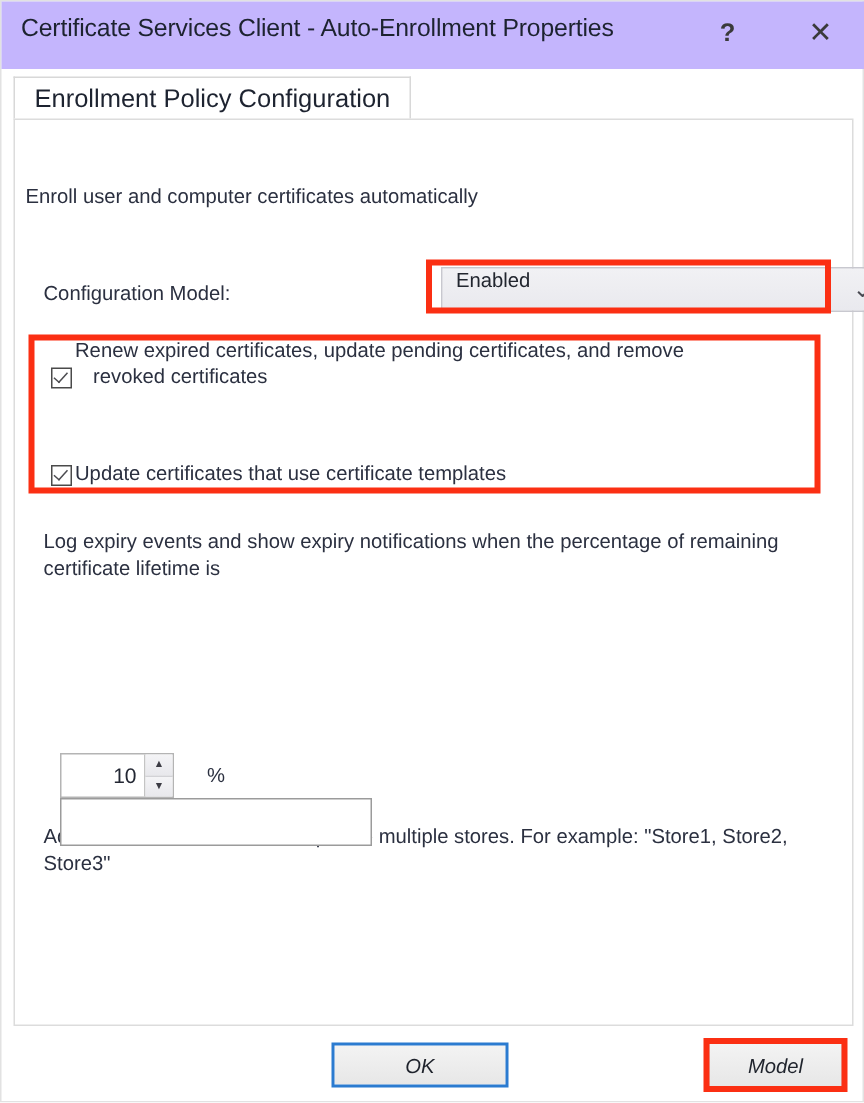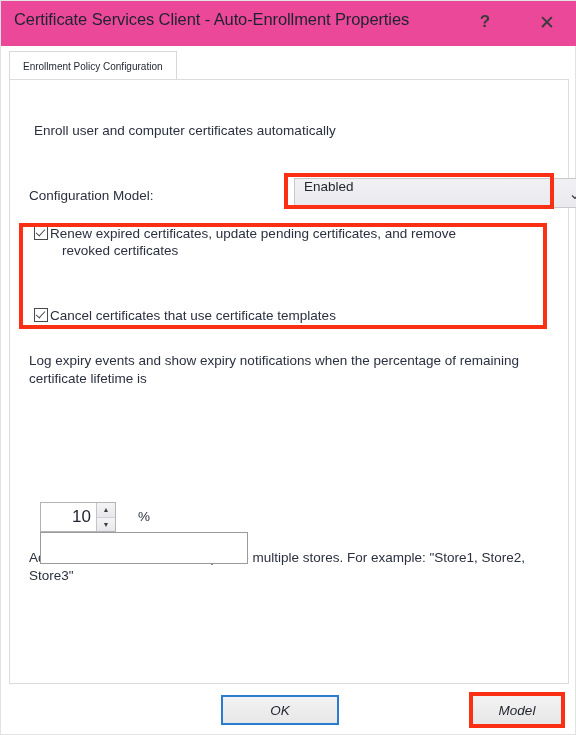--- a/index.html
+++ b/index.html
@@ -24,21 +24,21 @@
     background: #ffffff;
     box-sizing: border-box;
     border: 1px solid #e2e2e2;
   }
 
   
   .titlebar {
     position: absolute;
     left: 0; top: 0;
     width: 576px; height: 45px;
-    background: #ec4899;
+    background: #c4b5fd;
   }
   .title-text {
     position: absolute;
     left: 13px; top: 9px;
     font-size: 16.5px;
     font-weight: 400;
     color: #1d2330;
     letter-spacing: -0.1px;
     white-space: nowrap;
   }
@@ -65,21 +65,21 @@
     position: absolute;
     left: 0; top: 0;
     height: 29px;
     padding: 0 13px;
     display: flex;
     align-items: center;
     background: #ffffff;
     border: 1px solid #d8d8d8;
     border-bottom: none;
     box-sizing: border-box;
-    font-size: 10px;
+    font-size: 17px;
     color: #1d2330;
     white-space: nowrap;
     cursor: default;
   }
 
   
   .tabpanel {
     position: absolute;
     left: 8px; top: 78px;
     width: 560px; height: 605px;
@@ -89,21 +89,21 @@
   }
 
   .body-text {
     position: absolute;
     font-size: 13.5px;
     line-height: 18px;
     color: #2b3040;
   }
 
   
-  .txt-enroll { left: 24px; top: 42px; }
+  .txt-enroll { left: 7px; top: 42px; }
 
   
   .lbl-config { left: 19px; top: 107px; }
 
   .combo {
     position: absolute;
     left: 284px; top: 98px;
     width: 298px; height: 30px;
     background: linear-gradient(#f1f1f4, #e9e9ee);
     border: 1px solid #c8c8cf;
@@ -125,21 +125,21 @@
     display: flex;
     align-items: center;
     justify-content: center;
     color: #4a4a52;
   }
 
   
   .cbrow {
     position: absolute;
     display: flex;
-    align-items: flex-start;
+    align-items: flex-end;
   }
   .cbrow-1 { left: 24px; top: 145px; width: 518px; }
   .cbrow-2 { left: 24px; top: 227px; width: 518px; }
 
   .checkbox {
     flex: 0 0 auto;
     width: 14px; height: 14px;
     margin-top: 1px;
     border: 1.5px solid #4a4a4a;
     background: #ffffff;
@@ -177,21 +177,21 @@
     box-sizing: border-box;
     display: flex;
     align-items: stretch;
   }
   .spin-val {
     flex: 1;
     display: flex;
     align-items: center;
     justify-content: flex-end;
     padding-right: 5px;
-    font-size: 17px;
+    font-size: 14px;
     color: #232733;
   }
   .spin-btns {
     flex: 0 0 18px;
     display: flex;
     flex-direction: column;
     border-left: 1px solid #c4c4c4;
   }
   .spin-up, .spin-dn {
     flex: 1;
@@ -287,21 +287,21 @@
     <div class="cbrow cbrow-1">
       <span class="checkbox"></span>
       <span class="cb-label">
         <span>Renew expired certificates, update pending certificates, and remove</span>
         <span class="indent2">revoked certificates</span>
       </span>
     </div>
 
     <div class="cbrow cbrow-2">
       <span class="checkbox"></span>
-      <span class="cb-label">Cancel certificates that use certificate templates</span>
+      <span class="cb-label">Update certificates that use certificate templates</span>
     </div>
 
     <div class="body-text txt-expiry">Log expiry events and show expiry notifications when the percentage of remaining certificate lifetime is</div>
 
     <div class="spinner">
       <span class="spin-val">10</span>
       <span class="spin-btns">
         <span class="spin-up">▲</span>
         <span class="spin-dn">▼</span>
       </span>

